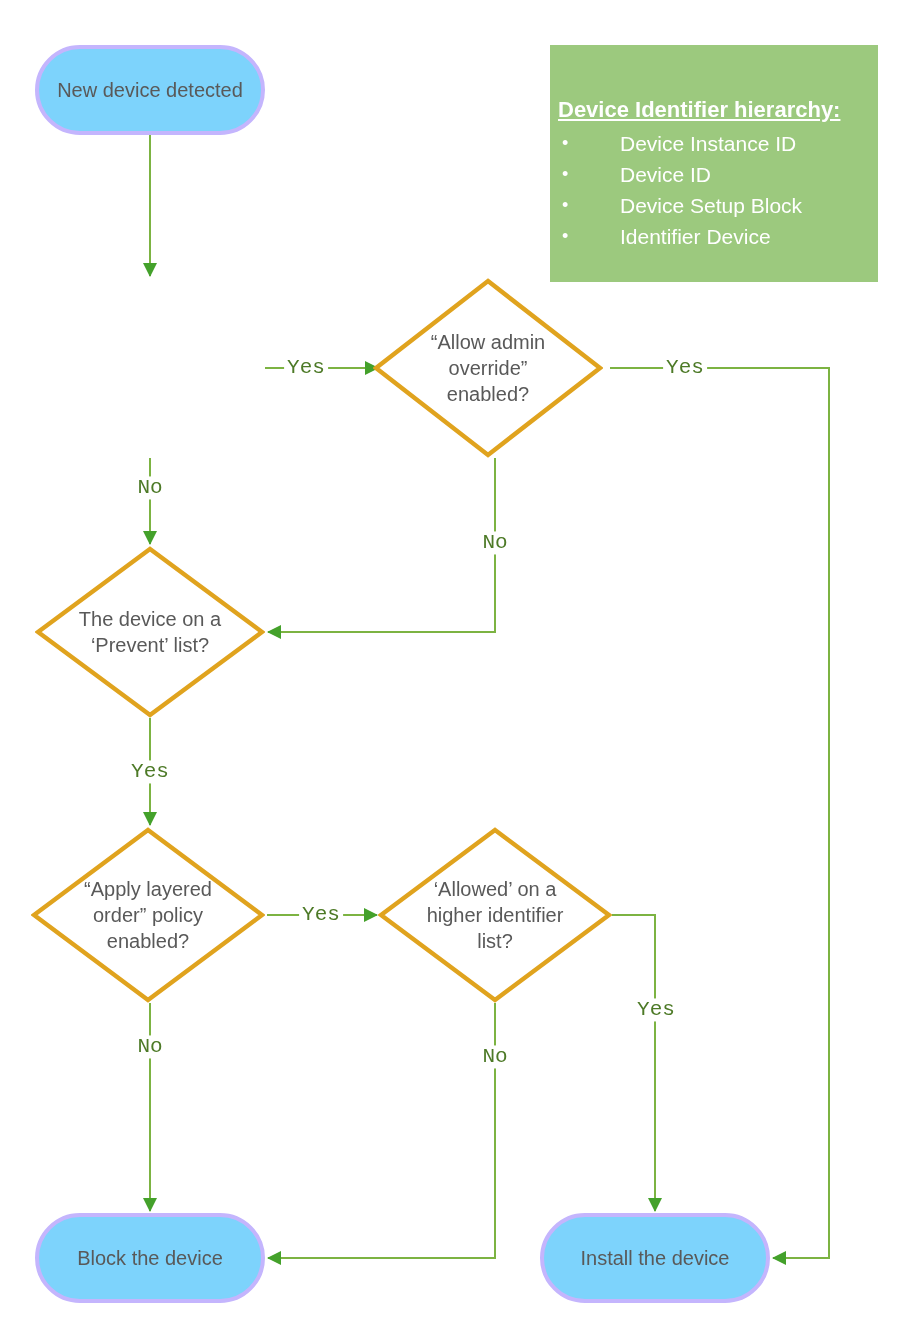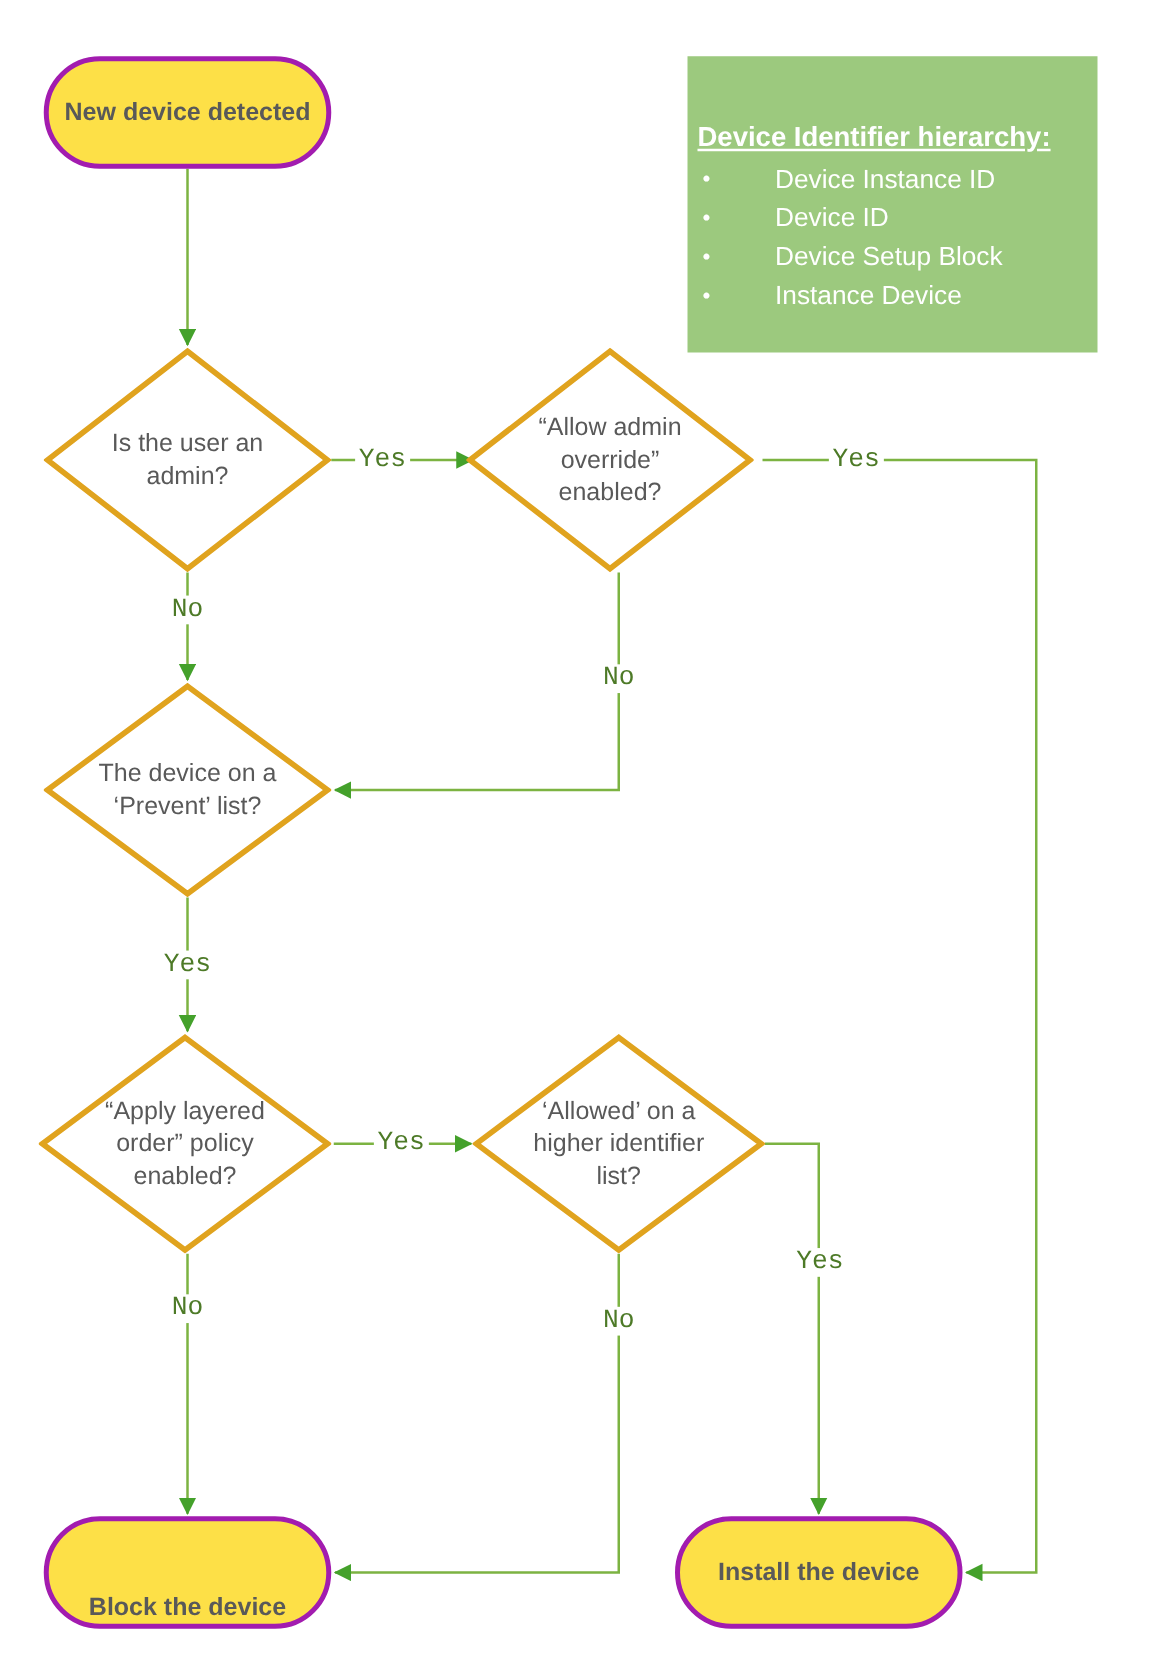--- a/index.html
+++ b/index.html
@@ -8,23 +8,22 @@
     font-family:"Liberation Sans", sans-serif; overflow:hidden;
   }
   svg.edges { position:absolute; left:0; top:0; }
   .edge { stroke:#7CB342; stroke-width:2; fill:none; }
 
   .node {
     position:absolute; display:flex; align-items:center; justify-content:center;
     text-align:center; color:#595959; font-size:20px; line-height:1.3;
   }
   .terminator {
-    border:4px solid #a21caf; border-radius:45px; background:#fde047;
+    border:4px solid #c4b5fd; border-radius:45px; background:#7dd3fc;
     box-sizing:border-box;
-    font-weight:bold;
   }
   .decision { background:transparent; }
   .decision svg.shape { position:absolute; left:0; top:0; }
   .decision .dtext { position:relative; z-index:1; max-width:172px; }
 
   .elabel {
     position:absolute; transform:translate(-50%,-50%);
     background:#ffffff; color:#4D7A27; font-size:21px; padding:0 3px;
     z-index:2; line-height:1.1;font-family:Liberation Mono, monospace;
   }
@@ -61,26 +60,20 @@
     <path class="edge" d="M267,915 L377,915" marker-end="url(#ah)"></path>
     <path class="edge" d="M612,915 L655,915 L655,1211" marker-end="url(#ah)"></path>
     <path class="edge" d="M495,1003 L495,1258 L268,1258" marker-end="url(#ah)"></path>
     <path class="edge" d="M150,1003 L150,1211" marker-end="url(#ah)"></path>
   </svg>
 
   <div class="node terminator" style="left:35px; top:45px; width:230px; height:90px;">
     <span>New device detected</span>
   </div>
 
-  <div class="node decision" style="left:35px; top:278px; width:230px; height:180px;">
-    <svg class="shape" width="230" height="180" viewBox="0 0 230 180">
-      <polygon points="115,3 227,90 115,177 3,90" fill="#ffffff" stroke="#E0A31E" stroke-width="4.5"></polygon>
-    </svg>
-    <span class="dtext">Is the user an admin?</span>
-  </div>
 
   <div class="node decision" style="left:373px; top:278px; width:230px; height:180px;">
     <svg class="shape" width="230" height="180" viewBox="0 0 230 180">
       <polygon points="115,3 227,90 115,177 3,90" fill="#ffffff" stroke="#E0A31E" stroke-width="4.5"></polygon>
     </svg>
     <span class="dtext" style="max-width:150px;">“Allow admin override” enabled?</span>
   </div>
 
   <div class="node decision" style="left:35px; top:546px; width:230px; height:172px;">
     <svg class="shape" width="230" height="172" viewBox="0 0 230 172">
@@ -96,21 +89,21 @@
     <span class="dtext" style="max-width:152px;">“Apply layered order” policy enabled?</span>
   </div>
 
   <div class="node decision" style="left:378px; top:827px; width:234px; height:176px;">
     <svg class="shape" width="234" height="176" viewBox="0 0 234 176">
       <polygon points="117,3 231,88 117,173 3,88" fill="#ffffff" stroke="#E0A31E" stroke-width="4.5"></polygon>
     </svg>
     <span class="dtext">‘Allowed’ on a higher identifier list?</span>
   </div>
 
-  <div class="node terminator" style="left:35px; top:1213px; width:230px; height:90px;align-items:flex-end;">
+  <div class="node terminator" style="left:35px; top:1213px; width:230px; height:90px;">
     <span>Block the device</span>
   </div>
 
   <div class="node terminator" style="left:540px; top:1213px; width:230px; height:90px;">
     <span>Install the device</span>
   </div>
 
   <span class="elabel" style="left:306px; top:368px;">Yes</span>
   <span class="elabel" style="left:685px; top:368px;">Yes</span>
   <span class="elabel" style="left:150px; top:488px;">No</span>
@@ -131,18 +124,18 @@
       <li class="ib-item">
         <span class="ib-bullet">•</span>
         <span>Device ID</span>
       </li>
       <li class="ib-item">
         <span class="ib-bullet">•</span>
         <span>Device Setup Block</span>
       </li>
       <li class="ib-item">
         <span class="ib-bullet">•</span>
-        <span>Instance Device</span>
+        <span>Identifier Device</span>
       </li>
     </ul>
   </div>
 
 </div>
 
 </body></html>

